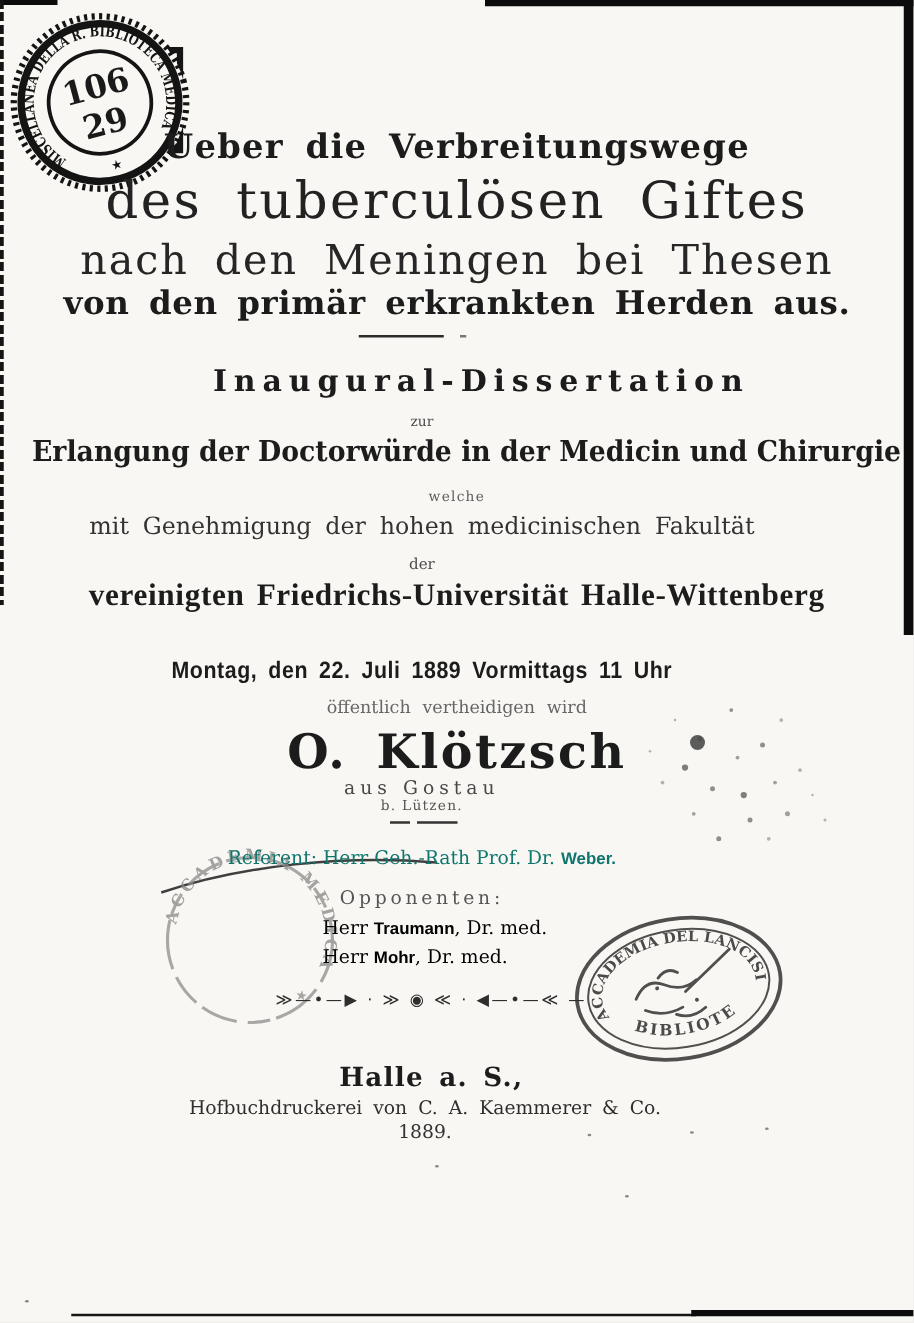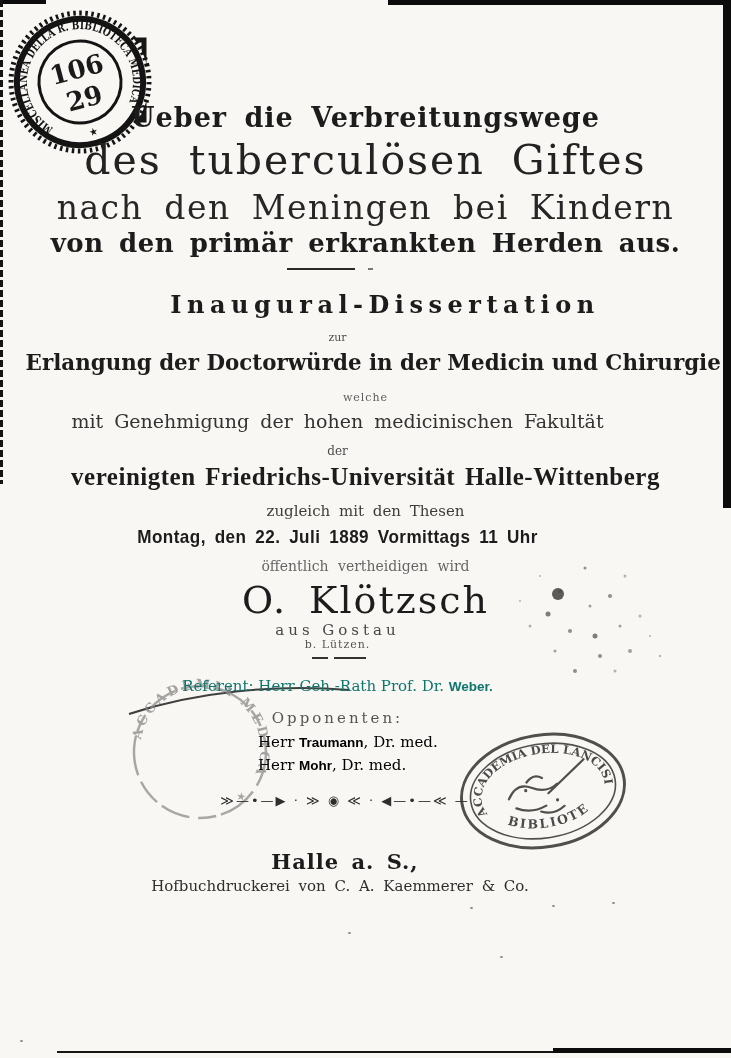--- a/index.html
+++ b/index.html
@@ -27,21 +27,21 @@
   .geneh{top:410px; font-size:19px; color:#333; word-spacing:5px; width:675px;}
   .der{top:444px; font-size:12px; color:#4a4a4a; width:675px;}
   .univ{top:463px; font-size:25px; font-weight:700; font-family:"Liberation Serif",serif; letter-spacing:0.5px; word-spacing:3px;}
   .thesen{top:502px; font-size:15px; color:#3d3d3d; word-spacing:4px;}
   .datum{top:526px; font-size:19px; font-weight:700;
          font-family:"Liberation Sans","DejaVu Sans",sans-serif;
          letter-spacing:0.5px; word-spacing:4px; transform:scaleX(.9); transform-origin:50% 50%; width:675px;}
   .verteid{top:558px; font-size:14px; color:#666; word-spacing:5px;}
 
   
-  .name{top:578px; font-size:38px; font-weight:400; letter-spacing:2px; word-spacing:8px;}
+  .name{top:578px; font-size:38px; font-weight:700; letter-spacing:2px; word-spacing:8px;}
   .orig{top:621px; font-size:15px; letter-spacing:4px; color:#474747; width:675px;}
   .orig2{top:638px; font-size:11px; color:#555; letter-spacing:1px; width:675px;}
   .rule2{position:absolute; left:312px; top:657px; width:54px; height:2px;
          background:linear-gradient(90deg,#333 0 16px,transparent 16px 22px,#333 22px 54px);}
 
   
   .referent{top:677px; font-size:15px; width:675px; color:#0f766e;}
   .referent b{font-family:"Liberation Sans","DejaVu Sans",sans-serif; font-size:13.5px;}
   .oppo-h{top:709px; font-size:15px; letter-spacing:3px; color:#555; width:675px;}
   .opp{position:absolute; left:258px; font-size:15px; white-space:nowrap; color:#000000;}
@@ -102,33 +102,32 @@
         <textPath href="#s1arc" textLength="242" lengthAdjust="spacingAndGlyphs">MISCELLANEA DELLA R. BIBLIOTECA MEDICA</textPath>
       </text>
       <text x="78" y="131" font-size="10" text-anchor="middle" fill="#141414">★</text>
       <text x="78" y="72" font-size="26" font-weight="bold" text-anchor="middle" fill="#1a1a1a">106</text>
       <text x="78" y="102" font-size="26" font-weight="bold" text-anchor="middle" fill="#1a1a1a">29</text>
     </g>
   </svg>
 
   <div class="line t2">des tuberculösen Giftes</div>
   <div class="line t1">Ueber die Verbreitungswege</div>
-  <div class="line t3">nach den Meningen bei Kindern</div>
+  <div class="line t3">nach den Meningen bei Thesen</div>
   <div class="line t4">von den primär erkrankten Herden aus.</div>
   <div class="rule1"></div>
   <div class="rule1b"></div>
 
   <div class="line h-inaug">Inaugural-Dissertation</div>
   <div class="line zur">zur</div>
   <div class="line erlang">Erlangung der Doctorwürde in der Medicin und Chirurgie</div>
   <div class="line welche">welche</div>
   <div class="line geneh">mit Genehmigung der hohen medicinischen Fakultät</div>
   <div class="line der">der</div>
   <div class="line univ">vereinigten Friedrichs-Universität Halle-Wittenberg</div>
-  <div class="line thesen">zugleich mit den Thesen</div>
   <div class="line datum">Montag, den 22. Juli 1889 Vormittags 11 Uhr</div>
   <div class="line verteid">öffentlich vertheidigen wird</div>
 
   <div class="line name">O. Klötzsch</div>
   <div class="line orig">aus Gostau</div>
   <div class="line orig2">b. Lützen.</div>
   <div class="rule2"></div>
 
   <svg class="stamp" style="left:500px;top:556px" width="180" height="130" viewBox="0 0 180 130">
     <g fill="#4a4a4a">
@@ -192,14 +191,15 @@
       </text>
       <text font-size="12.5" font-weight="bold" letter-spacing="2">
         <textPath href="#s3bot" startOffset="8">BIBLIOTECA</textPath>
       </text>
     </g>
   </svg>
 
   <div class="line orn">≫—•—▶ · ≫ ◉ ≪ · ◀—•—≪ —</div>
   <div class="line city">Halle a. S.,</div>
   <div class="line printer">Hofbuchdruckerei von C. A. Kaemmerer &amp; Co.</div>
+  <div class="line year">1889.</div>
 
 </div>
 
 </body></html>

